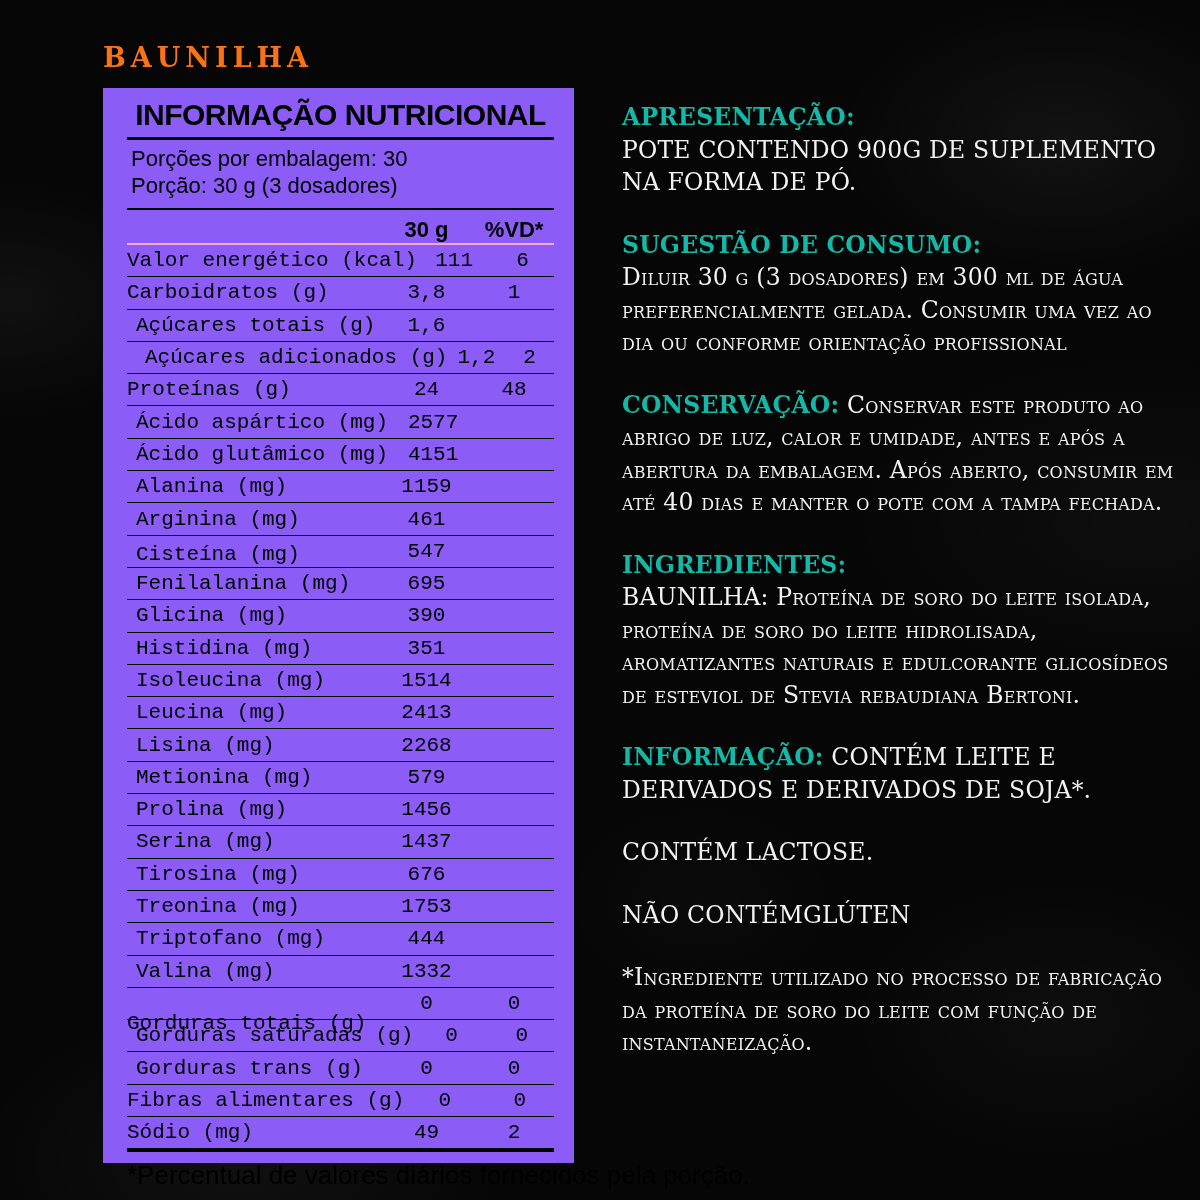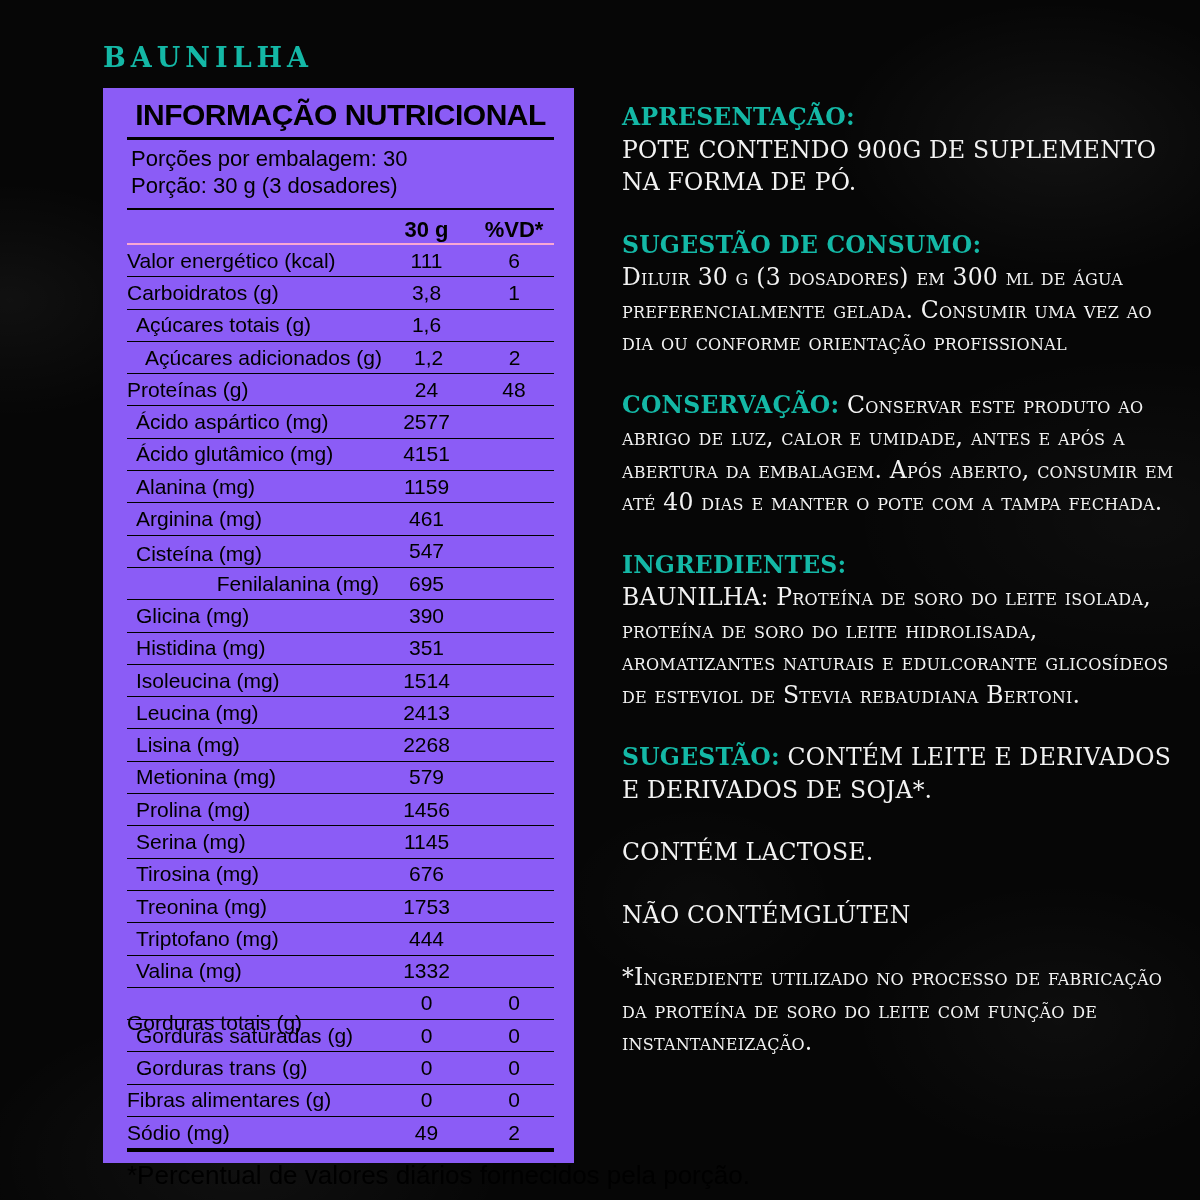--- a/index.html
+++ b/index.html
@@ -14,21 +14,21 @@
       radial-gradient(320px 200px at 1060px 140px, rgba(255,255,255,.05), transparent 70%),
       radial-gradient(260px 170px at 10px 300px, rgba(255,255,255,.045), transparent 70%),
       radial-gradient(420px 240px at 1140px 520px, rgba(255,255,255,.03), transparent 70%),
       radial-gradient(380px 220px at 240px 1160px, rgba(255,255,255,.045), transparent 70%),
       radial-gradient(300px 200px at 1060px 1020px, rgba(255,255,255,.03), transparent 70%),
       radial-gradient(200px 140px at 700px 900px, rgba(255,255,255,.02), transparent 70%);
   }
   .flavor-title{
     position:absolute;left:103px;top:42px;
     font-family:"DejaVu Serif",serif;font-weight:bold;
-    font-size:27px;letter-spacing:5px;color:#14b8a6;
+    font-size:27px;letter-spacing:5px;color:#f97316;
   }
   
   .panel{
     position:absolute;left:103px;top:88px;width:471px;height:1075px;
     background:#8b5cf6;color:#000000;
   }
   .panel-inner{margin:10px 20px 0 24px;}
   .nt-title{
     font-size:30px;font-weight:bold;text-align:center;letter-spacing:-0.5px;
     white-space:nowrap;border-bottom:3px solid #000;padding-bottom:5px;
@@ -36,21 +36,21 @@
   .servings{
     border-bottom:2px solid #000;
     padding:6px 0 9px 4px;font-size:22px;line-height:26.5px;
   }
   .nt-header-row{
     display:flex;align-items:flex-end;height:33px;
     border-bottom:2px solid #f9a8d4;font-weight:bold;font-size:22px;
   }
   .nt-row{
     display:flex;align-items:center;height:31.3px;
-    border-bottom:1.5px solid #000;font-size:21px;
+    border-bottom:1.5px solid #000;font-size:21px;font-family:Liberation Mono, monospace;
   }
   .nt-row:last-child{border-bottom:none;}
   .nt-label{flex:1;white-space:nowrap;}
   .nt-amount{width:95px;text-align:center;}
   .nt-dv{width:80px;text-align:center;}
   .thick-rule{height:4px;background:#000;}
   .nt-footnote{font-size:26px;margin-top:8px;white-space:nowrap;}
   
   .info{
     position:absolute;left:622px;top:84px;width:562px;
@@ -136,21 +136,21 @@
     <span class="nt-dv"></span>
   </div>
 
   <div class="nt-row">
     <span class="nt-label" style="padding-left: 9px; margin-top: 6px;">Cisteína (mg)</span>
     <span class="nt-amount">547</span>
     <span class="nt-dv"></span>
   </div>
 
   <div class="nt-row">
-    <span class="nt-label" style="padding-left: 9px; text-align: right;">Fenilalanina (mg)</span>
+    <span class="nt-label" style="padding-left: 9px;">Fenilalanina (mg)</span>
     <span class="nt-amount">695</span>
     <span class="nt-dv"></span>
   </div>
 
   <div class="nt-row">
     <span class="nt-label" style="padding-left: 9px;">Glicina (mg)</span>
     <span class="nt-amount">390</span>
     <span class="nt-dv"></span>
   </div>
 
@@ -185,21 +185,21 @@
   </div>
 
   <div class="nt-row">
     <span class="nt-label" style="padding-left: 9px;">Prolina (mg)</span>
     <span class="nt-amount">1456</span>
     <span class="nt-dv"></span>
   </div>
 
   <div class="nt-row">
     <span class="nt-label" style="padding-left: 9px;">Serina (mg)</span>
-    <span class="nt-amount">1145</span>
+    <span class="nt-amount">1437</span>
     <span class="nt-dv"></span>
   </div>
 
   <div class="nt-row">
     <span class="nt-label" style="padding-left: 9px;">Tirosina (mg)</span>
     <span class="nt-amount">676</span>
     <span class="nt-dv"></span>
   </div>
 
   <div class="nt-row">
@@ -266,21 +266,21 @@
 
   <p>
     <strong class="sec-heading">CONSERVAÇÃO:</strong> <span class="sec-body">Conservar este produto ao abrigo de luz, calor e umidade, antes e após a abertura da embalagem. Após aberto, consumir em até 40 dias e manter o pote com a tampa fechada.</span>
   </p>
 
   <p>
     <strong class="sec-heading block">INGREDIENTES:</strong><span class="sec-body">BAUNILHA: Proteína de soro do leite isolada, proteína de soro do leite hidrolisada, aromatizantes naturais e edulcorante glicosídeos de esteviol de Stevia rebaudiana Bertoni.</span>
   </p>
 
   <p>
-    <strong class="sec-heading">SUGESTÃO:</strong> <span class="sec-body">CONTÉM LEITE E DERIVADOS E DERIVADOS DE SOJA*.</span>
+    <strong class="sec-heading">INFORMAÇÃO:</strong> <span class="sec-body">CONTÉM LEITE E DERIVADOS E DERIVADOS DE SOJA*.</span>
   </p>
 
   <p>
     <span class="sec-body">CONTÉM LACTOSE.</span>
   </p>
 
   <p>
     <span class="sec-body">NÃO CONTÉMGLÚTEN</span>
   </p>
 

